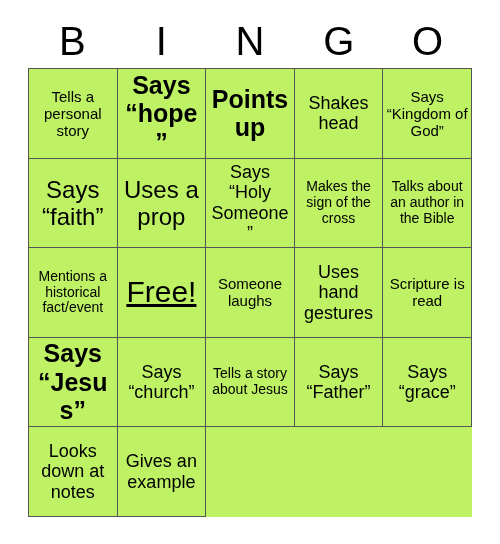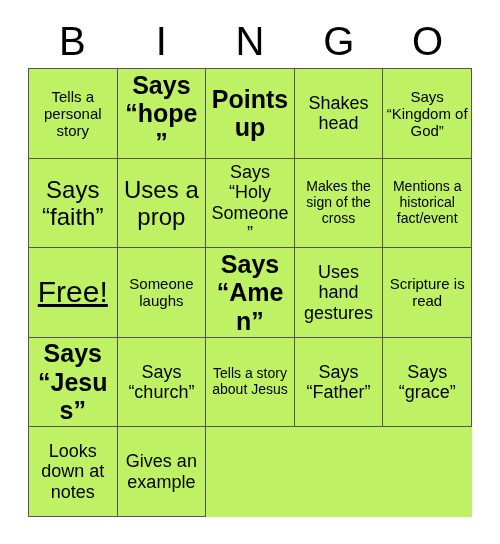--- a/index.html
+++ b/index.html
@@ -115,32 +115,32 @@
       </div>
     <div class="cell fs-xl">
         <span class="cell-text">Uses a prop</span>
       </div>
     <div class="cell fs-m">
         <span class="cell-text">Says “Holy Someone”</span>
       </div>
     <div class="cell fs-xs">
         <span class="cell-text">Makes the sign of the cross</span>
       </div>
+    <div class="cell fs-xs">
+        <span class="cell-text">Talks about an author in the Bible</span>
+      </div>
 
     <div class="cell fs-xs">
         <span class="cell-text">Mentions a historical fact/event</span>
       </div>
     <div class="cell fs-xxl">
         <span class="cell-text">Free!</span>
       </div>
     <div class="cell fs-s">
         <span class="cell-text">Someone laughs</span>
-      </div>
-    <div class="cell fs-l">
-        <span class="cell-text">Says “Amen”</span>
       </div>
 
     <div class="cell fs-m">
         <span class="cell-text">Uses hand gestures</span>
       </div>
     <div class="cell fs-s">
         <span class="cell-text">Scripture is read</span>
       </div>
     <div class="cell fs-l">
         <span class="cell-text">Says “Jesus”</span>

